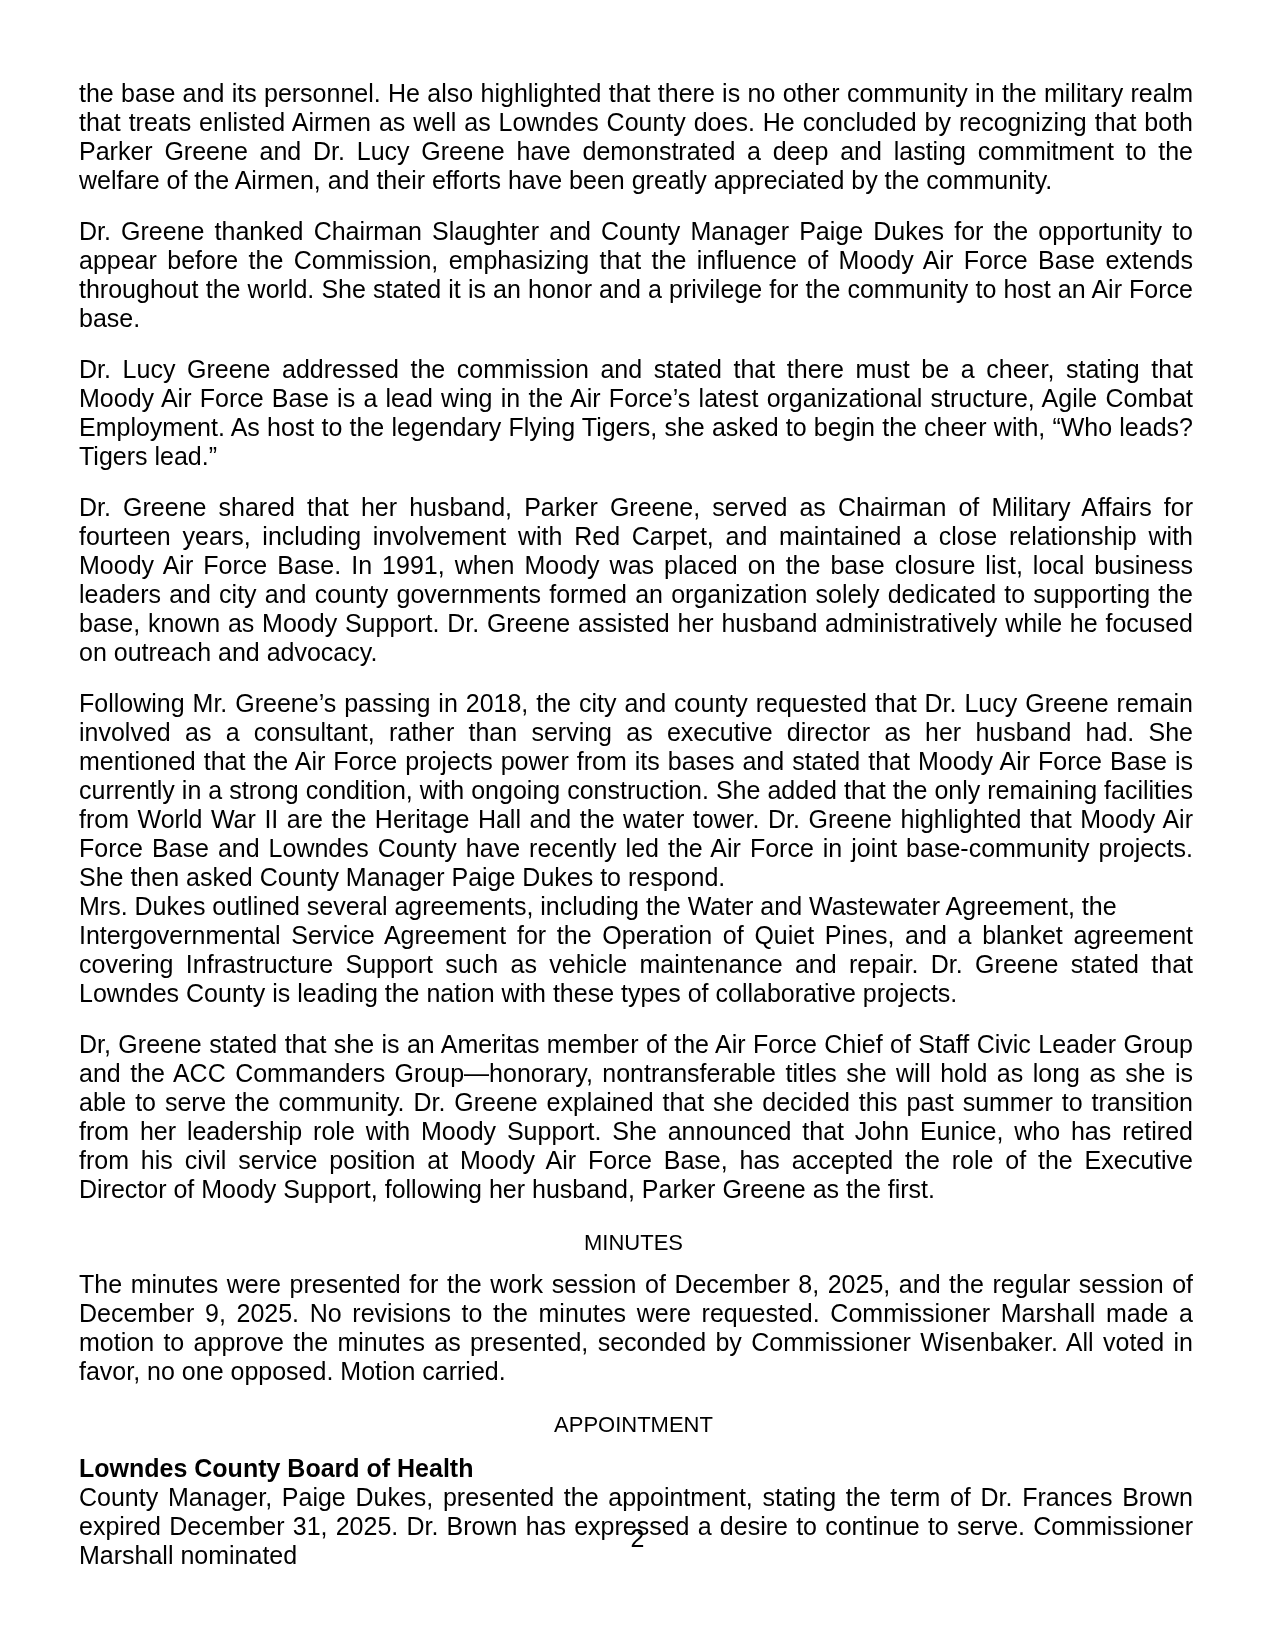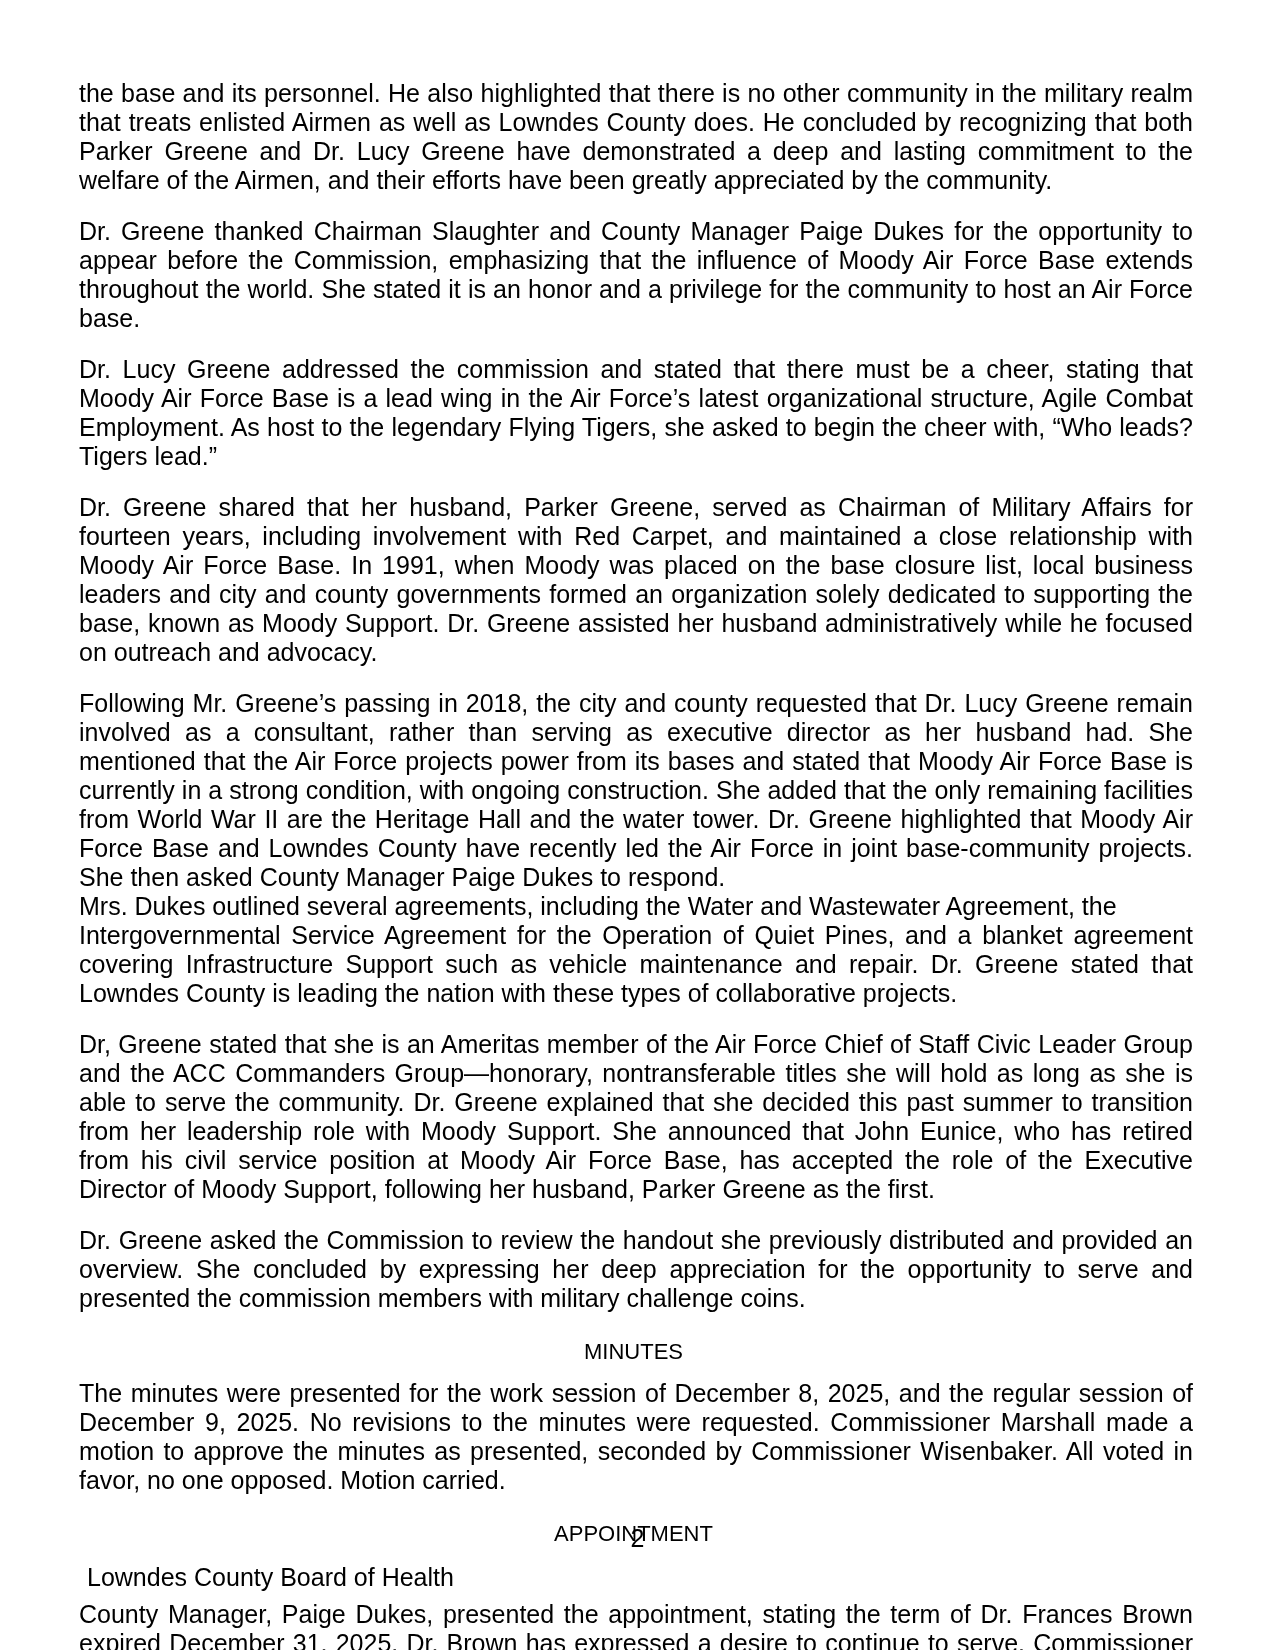--- a/index.html
+++ b/index.html
@@ -24,24 +24,24 @@
   }
   .section-heading {
     font-weight: normal;
     font-size: 22px;
     line-height: 34px;
     margin: 2px 0 10px -5px;
     text-align: center;
   }
   .section-heading.tight { margin-bottom: 12px; }
   .subsection-heading {
-    font-weight: normal;
+    font-weight: bold;
     font-size: 25px;
     line-height: 29px;
-    margin: 8px;
+    margin: 0;
     text-align: left;
   }
   .last-paragraph { margin-bottom: 0; }
   .page-number {
     position: absolute;
     top: 1524px;
     left: 0;
     right: 0;
     text-align: center;
     font-size: 25px;
@@ -60,21 +60,20 @@
   <p class="body-paragraph">Dr. Lucy Greene addressed the commission and stated that there must be a cheer, stating that Moody Air Force Base is a lead wing in the Air Force’s latest organizational structure, Agile Combat Employment. As host to the legendary Flying Tigers, she asked to begin the cheer with, “Who leads? Tigers lead.”</p>
 
   <p class="body-paragraph">Dr. Greene shared that her husband, Parker Greene, served as Chairman of Military Affairs for fourteen years, including involvement with Red Carpet, and maintained a close relationship with Moody Air Force Base. In 1991, when Moody was placed on the base closure list, local business leaders and city and county governments formed an organization solely dedicated to supporting the base, known as Moody Support. Dr. Greene assisted her husband administratively while he focused on outreach and advocacy.</p>
 
   <p class="body-paragraph">Following Mr. Greene’s passing in 2018, the city and county requested that Dr. Lucy Greene remain involved as a consultant, rather than serving as executive director as her husband had. She mentioned that the Air Force projects power from its bases and stated that Moody Air Force Base is currently in a strong condition, with ongoing construction. She added that the only remaining facilities from World War II are the Heritage Hall and the water tower. Dr. Greene highlighted that Moody Air Force Base and Lowndes County have recently led the Air Force in joint base-community projects. She then asked County Manager Paige Dukes to respond.
 Mrs. Dukes outlined several agreements, including the Water and Wastewater Agreement, the
 Intergovernmental Service Agreement for the Operation of Quiet Pines, and a blanket agreement covering Infrastructure Support such as vehicle maintenance and repair. Dr. Greene stated that Lowndes County is leading the nation with these types of collaborative projects.</p>
 
   <p class="body-paragraph">Dr, Greene stated that she is an Ameritas member of the Air Force Chief of Staff Civic Leader Group and the ACC Commanders Group—honorary, nontransferable titles she will hold as long as she is able to serve the community. Dr. Greene explained that she decided this past summer to transition from her leadership role with Moody Support. She announced that John Eunice, who has retired from his civil service position at Moody Air Force Base, has accepted the role of the Executive Director of Moody Support, following her husband, Parker Greene as the first.</p>
 
-  <p class="body-paragraph">Dr. Greene asked the Commission to review the handout she previously distributed and provided an overview. She concluded by expressing her deep appreciation for the opportunity to serve and presented the commission members with military challenge coins.</p>
 
   <h2 class="section-heading">MINUTES</h2>
 
   <p class="body-paragraph">The minutes were presented for the work session of December 8, 2025, and the regular session of December 9, 2025. No revisions to the minutes were requested. Commissioner Marshall made a motion to approve the minutes as presented, seconded by Commissioner Wisenbaker. All voted in favor, no one opposed. Motion carried.</p>
 
   <h2 class="section-heading tight">APPOINTMENT</h2>
 
   <p class="subsection-heading">Lowndes County Board of Health</p>
 
   <p class="body-paragraph last-paragraph">County Manager, Paige Dukes, presented the appointment, stating the term of Dr. Frances Brown expired December 31, 2025. Dr. Brown has expressed a desire to continue to serve. Commissioner Marshall nominated</p>

